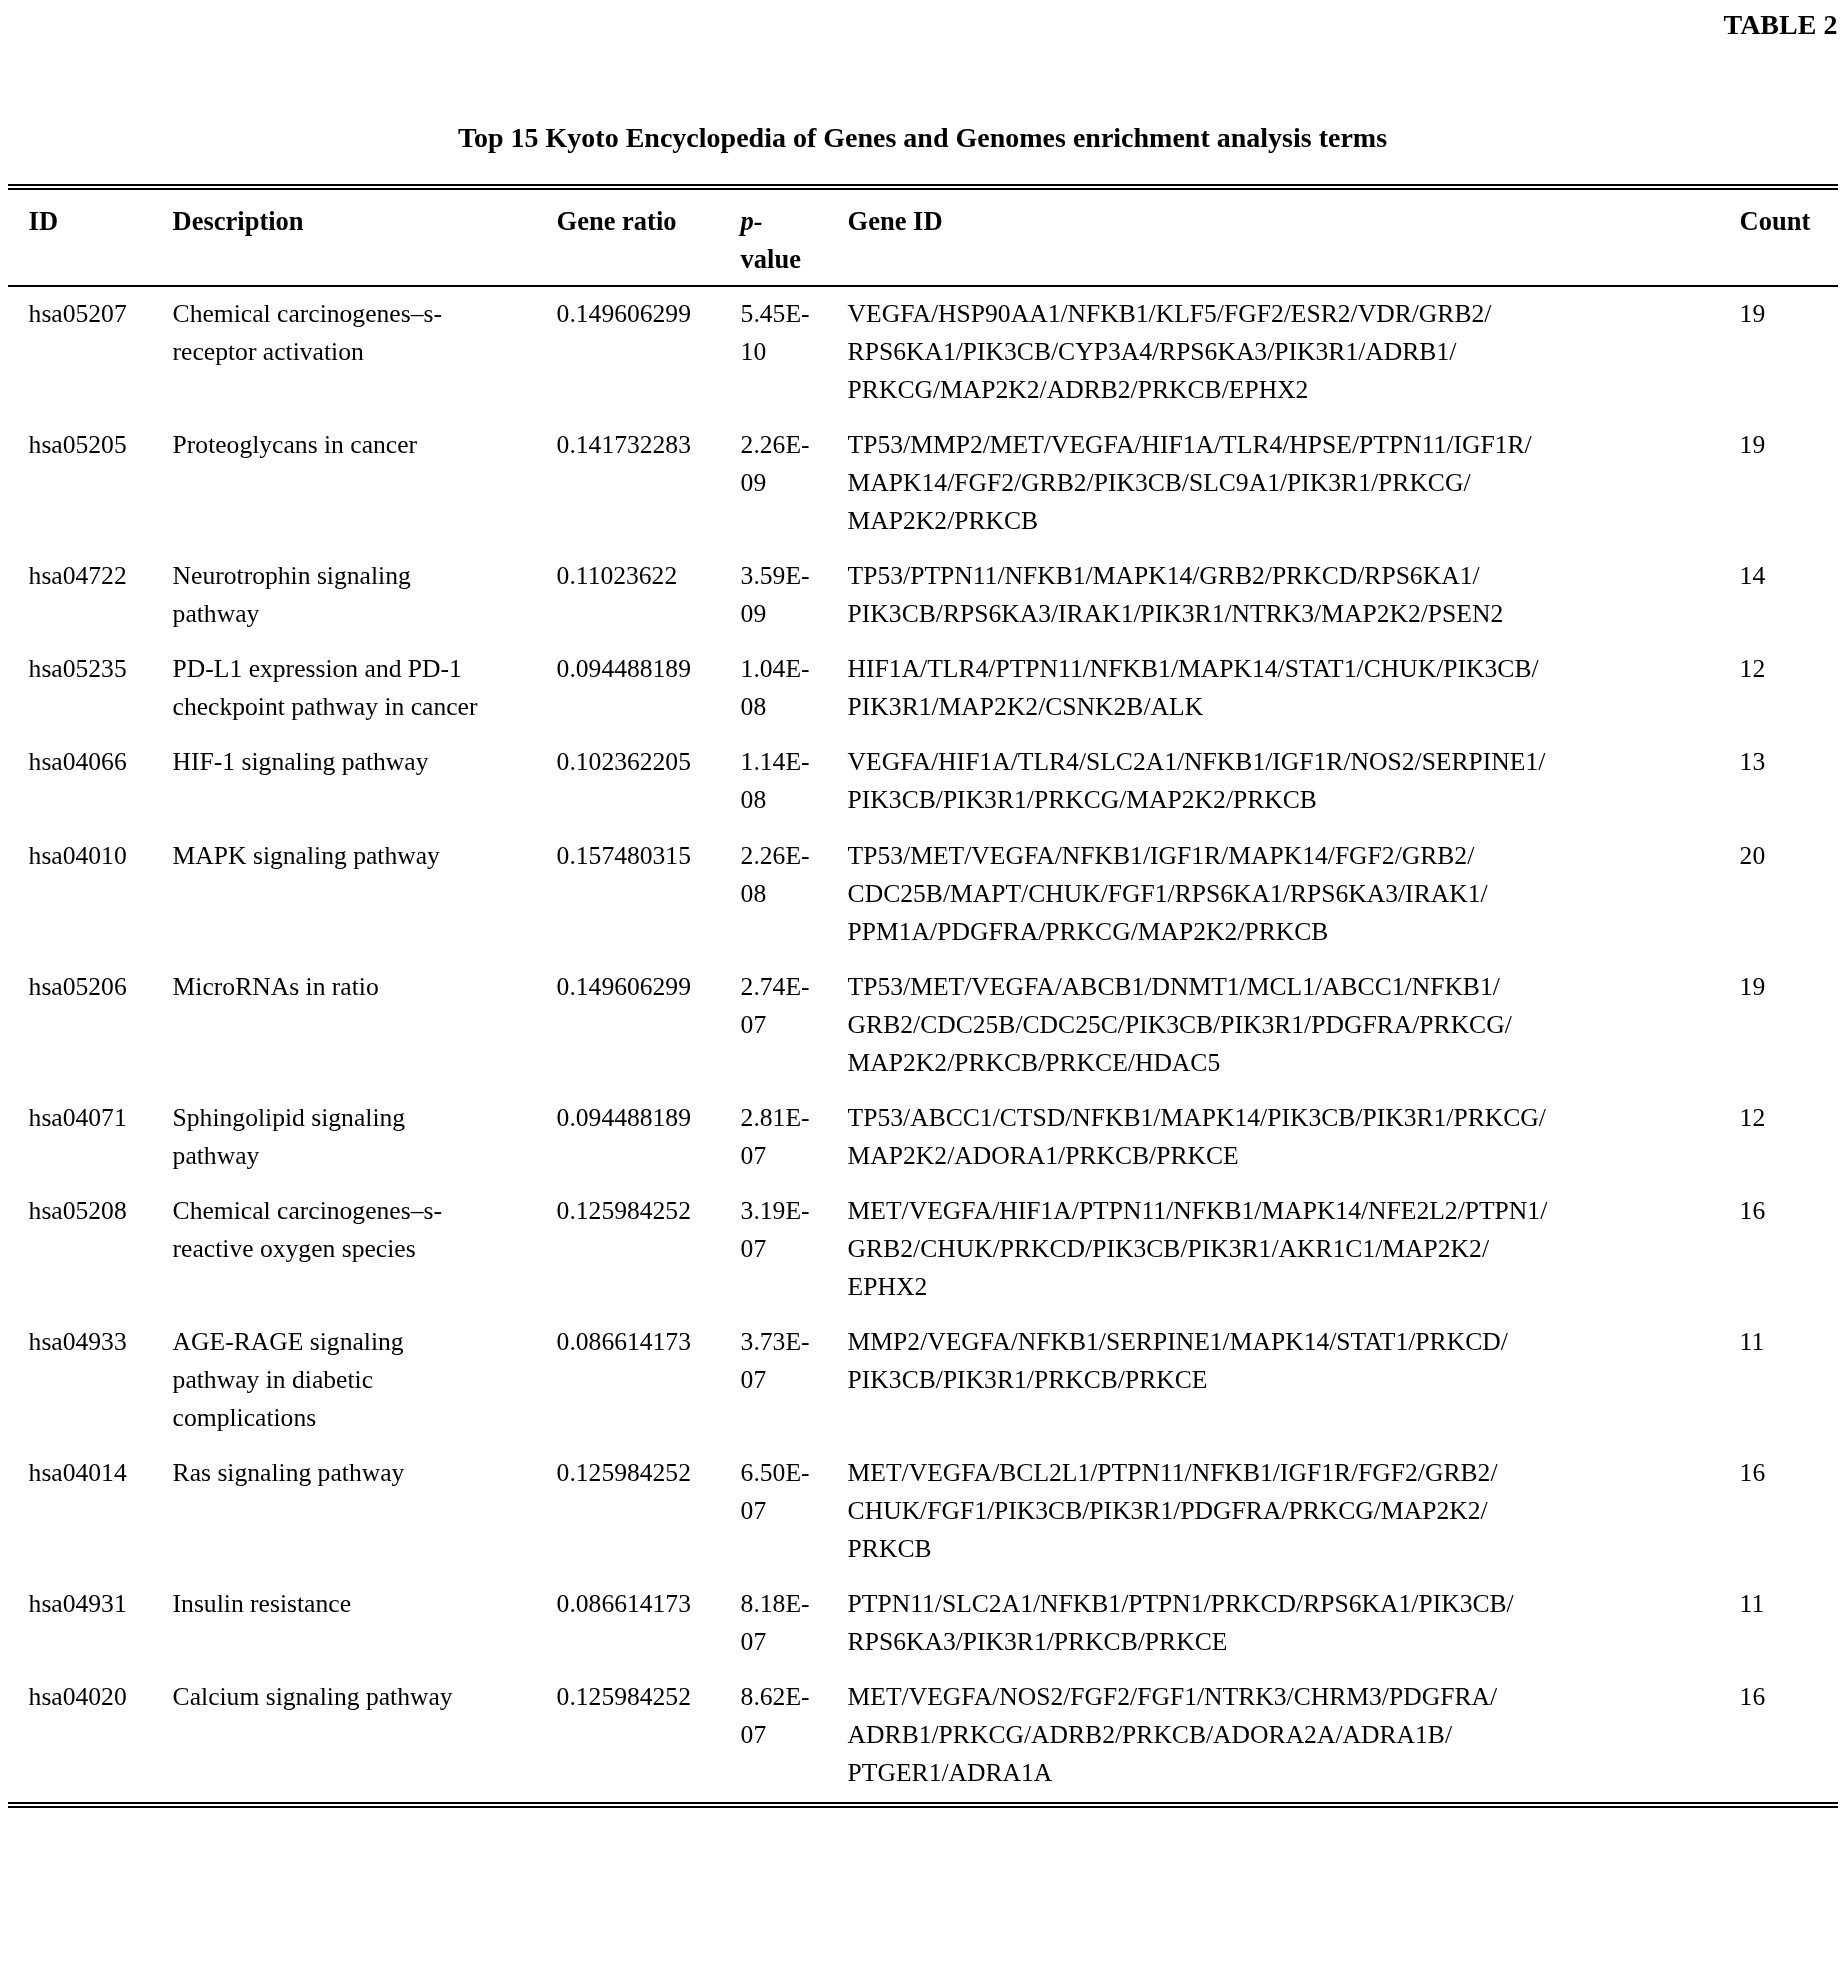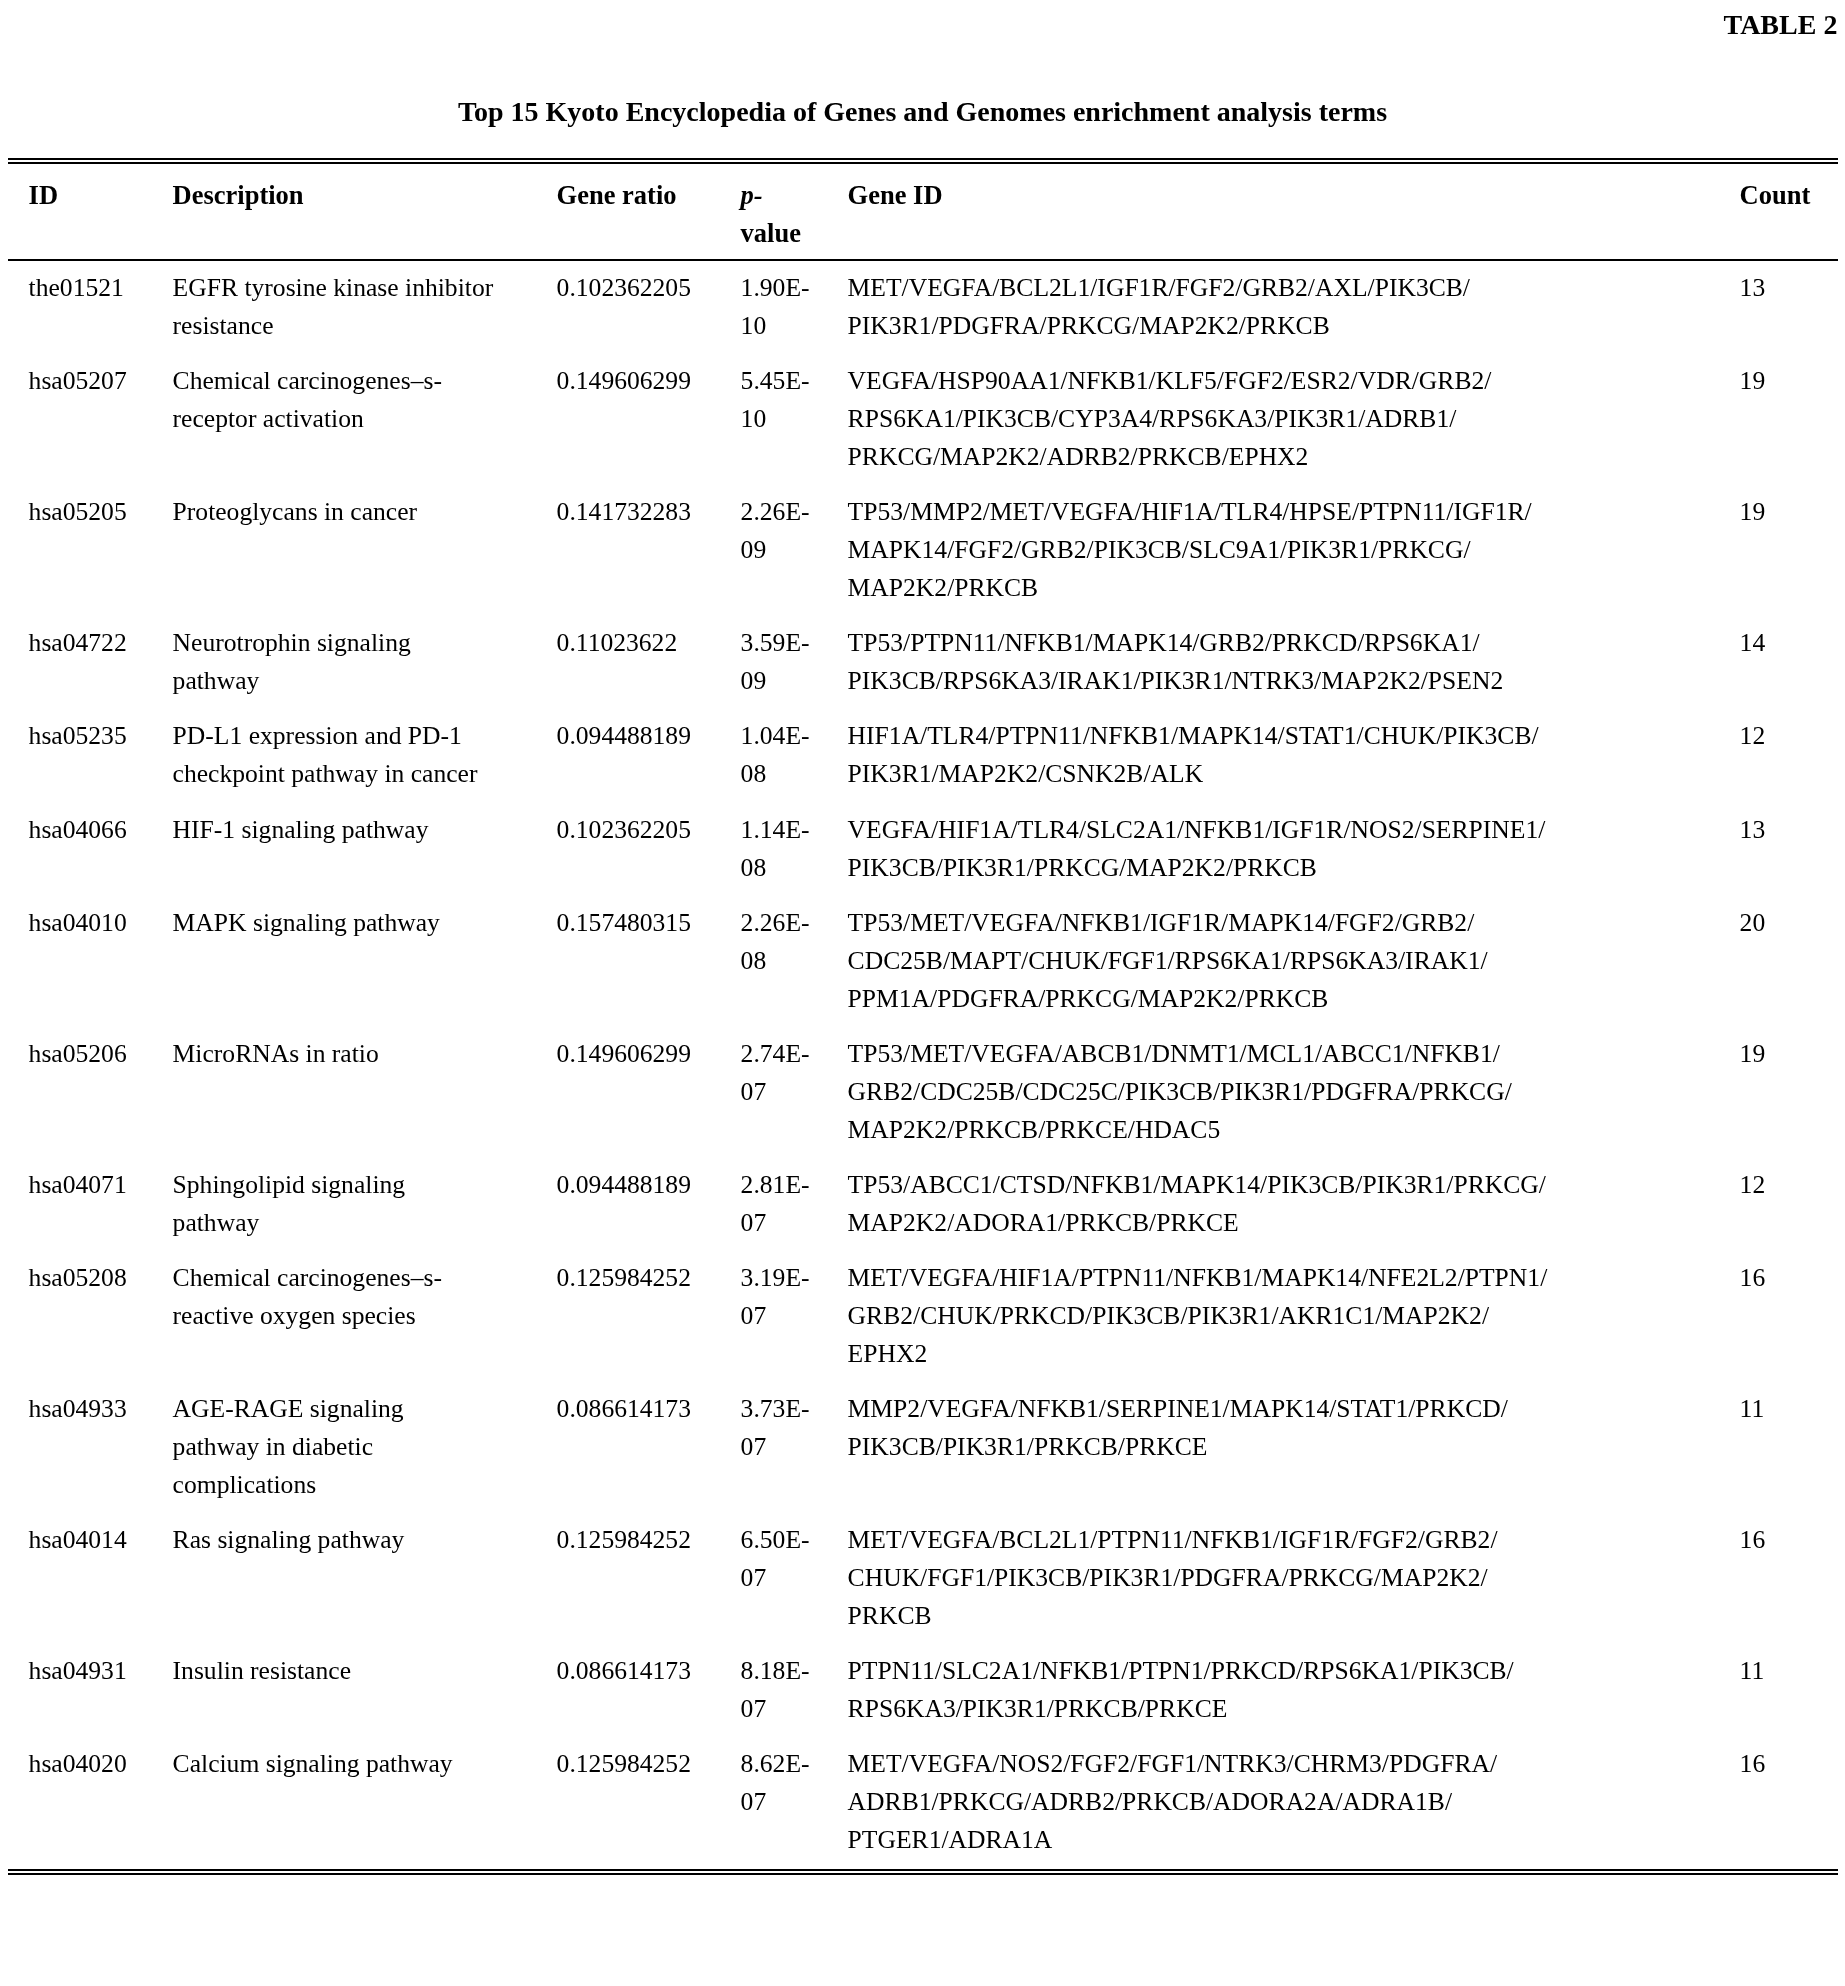--- a/index.html
+++ b/index.html
@@ -20,21 +20,21 @@
     font-weight: bold;
     font-size: 28px;
     line-height: 32px;
     padding-top: 3.8px;
   }
   .table-title {
     text-align: center;
     font-weight: bold;
     font-size: 28px;
     line-height: 32px;
-    margin-top: 55px;
+    margin-top: 81px;
   }
   table.kegg {
     width: 1830px;
     table-layout: fixed;
     border-collapse: collapse;
     margin-top: 30px;
     border-top: 6.6px double #000;
     border-bottom: 6.6px double #000;
     font-size: 25.6px;
     line-height: 38px;
@@ -92,32 +92,20 @@
         <th class="col-id">ID</th>
         <th>Description</th>
         <th>Gene ratio</th>
         <th><span class="italic">p-</span><br><span>value</span></th>
         <th>Gene ID</th>
         <th>Count</th>
       </tr>
     </thead>
     <tbody id="table-body">
         <tr>
-    <td class="cell-id">the01521</td>
-    <td>
-            <span class="desc-wrap">EGFR tyrosine kinase inhibitor resistance</span>
-          </td>
-    <td>0.102362205</td>
-    <td>1.90E-​10</td>
-    <td>
-            <span class="gene-wrap">MET/​VEGFA/​BCL2L1/​IGF1R/​FGF2/​GRB2/​AXL/​PIK3CB/​PIK3R1/​PDGFRA/​PRKCG/​MAP2K2/​PRKCB</span>
-          </td>
-    <td>13</td>
-  </tr>
-        <tr>
     <td class="cell-id">hsa05207</td>
     <td>
             <span class="desc-wrap">Chemical carcinogenes–s-receptor activation</span>
           </td>
     <td>0.149606299</td>
     <td>5.45E-​10</td>
     <td>
             <span class="gene-wrap">VEGFA/​HSP90AA1/​NFKB1/​KLF5/​FGF2/​ESR2/​VDR/​GRB2/​RPS6KA1/​PIK3CB/​CYP3A4/​RPS6KA3/​PIK3R1/​ADRB1/​PRKCG/​MAP2K2/​ADRB2/​PRKCB/​EPHX2</span>
           </td>
     <td>19</td>

